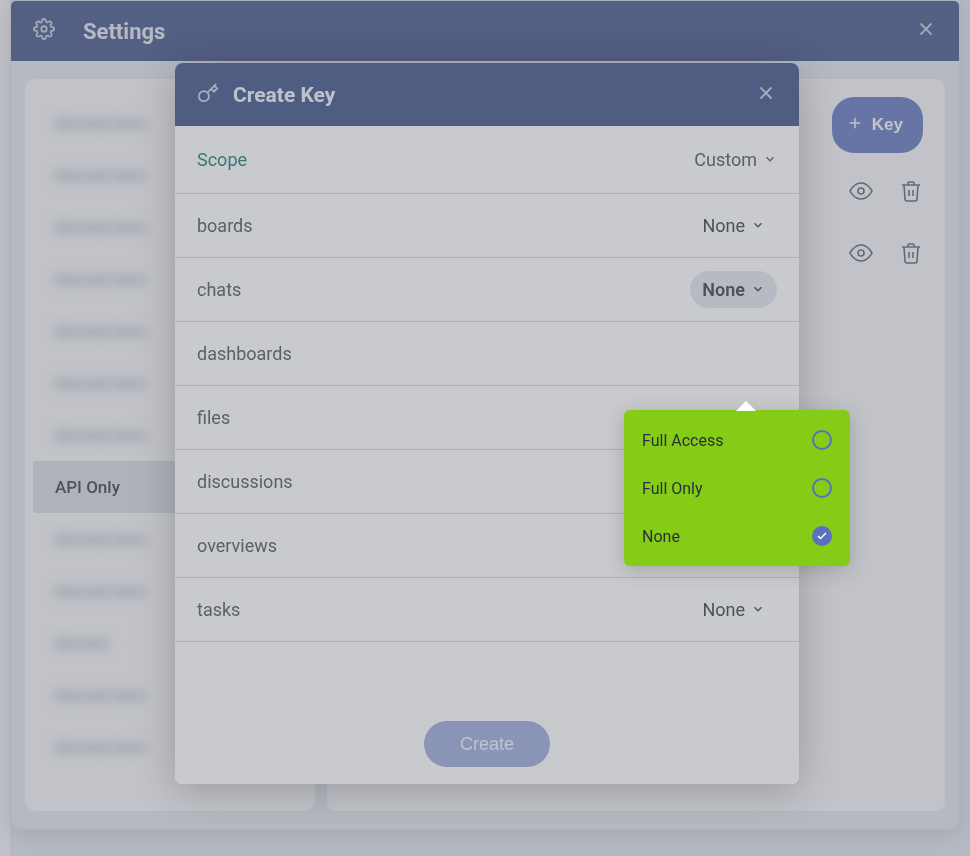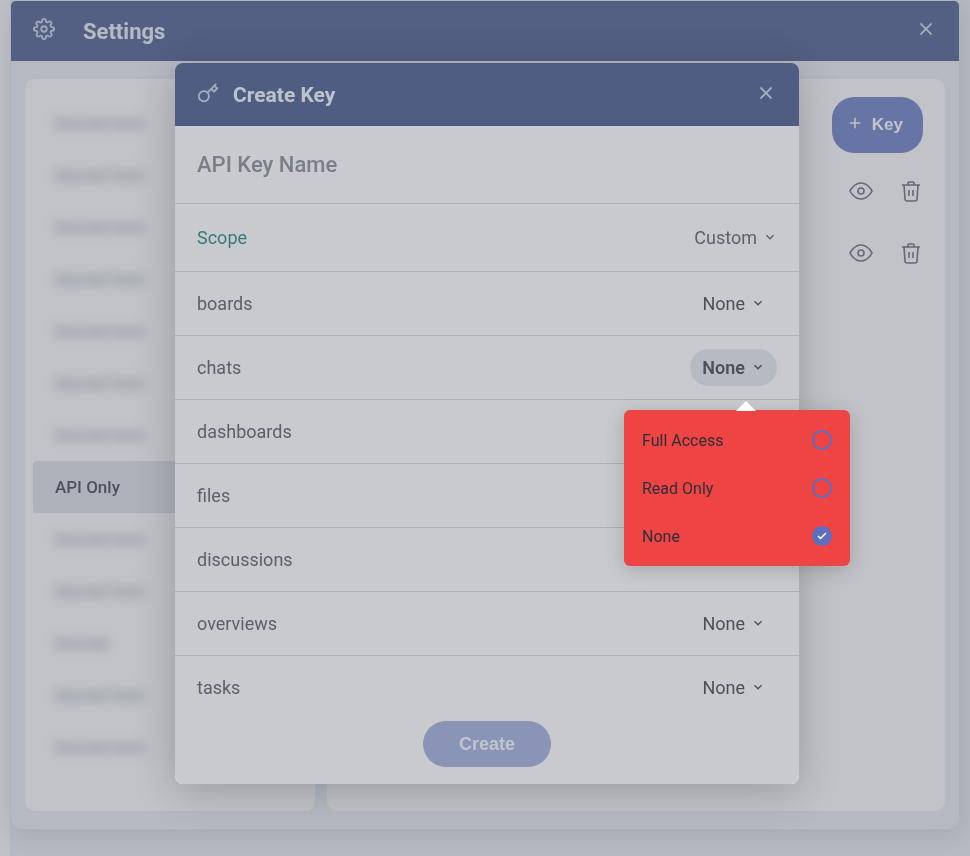--- a/index.html
+++ b/index.html
@@ -65,25 +65,25 @@
   .form-row.perm { height: 64px; }
   .name-label { color: #7a7f8a; font-size: 22px; font-weight: 500; }
   .scope-label { color: #0f766e; font-size: 18px; flex: 1; }
   .scope-value { color: #484c56; font-size: 18px; display: inline-flex; align-items: center; gap: 6px; cursor: pointer; }
   .chev { width: 14px; height: 14px; }
   .perm-label { color: #484c56; font-size: 18px; flex: 1; }
   .perm-value { color: #2f333c; font-size: 18px; display: inline-flex; align-items: center; gap: 6px; cursor: pointer; padding: 8px 12px; border-radius: 20px; }
   .perm-value.open { background: #dee3ec; font-weight: 600; }
 
   .modal-footer { height: 80px; display: flex; align-items: center; justify-content: center; }
-  .create-btn { background: #97a4d6; color: #f0f3fb; border: none; border-radius: 24px; height: 46px; padding: 0 36px; font-size: 18px; font-weight: 700; }
+  .create-btn { background: #97a4d6; color: #f0f3fb; border: none; border-radius: 24px; height: 46px; padding: 0 36px; font-size: 18px; font-weight: 400; }
 
   
   .popover {
-    position: absolute; left: 624px; top: 410px; width: 226px; background: #ef4444; border-radius: 6px; box-shadow: 0 4px 20px rgba(0,0,0,.18);
+    position: absolute; left: 624px; top: 410px; width: 226px; background: #84cc16; border-radius: 6px; box-shadow: 0 4px 20px rgba(0,0,0,.18);
     z-index: 30; padding: 6px 0;
   }
   .popover::before {
     content: ''; position: absolute; top: -9px; left: 112px; width: 0; height: 0;
     border-left: 10px solid transparent; border-right: 10px solid transparent; border-bottom: 10px solid #fff;
   }
   .pop-item { display: flex; align-items: center; justify-content: space-between; padding: 14px 18px; font-size: 16px; color: #2b2f3a; cursor: pointer; }
   .radio-empty { width: 20px; height: 20px; border: 2px solid #5a6fc0; border-radius: 50%; }
   .radio-checked { width: 20px; height: 20px; background: #5a6fc0; border-radius: 50%; display: flex; align-items: center; justify-content: center; }
   .radio-checked svg { width: 12px; height: 12px; }
@@ -179,23 +179,20 @@
     </span>
     <div class="modal-title">Create Key</div>
     <span class="modal-close">
       <svg width="22" height="22" viewBox="0 0 24 24" fill="none" stroke="currentColor" stroke-width="2">
           <line x1="18" y1="6" x2="6" y2="18"></line>
           <line x1="6" y1="6" x2="18" y2="18"></line>
         </svg>
     </span>
   </div>
   <div class="modal-body">
-    <div class="form-row name-row">
-      <div class="name-label">API Key Name</div>
-    </div>
     <div class="form-row scope-row">
       <div class="scope-label">Scope</div>
       <div class="scope-value">
         <span>Custom</span>
         <span><svg class="chev" viewBox="0 0 24 24" fill="none" stroke="#484c56" stroke-width="2.2">
               <polyline points="6 9 12 15 18 9"></polyline>
             </svg></span>
       </div>
     </div>
 
@@ -260,21 +257,21 @@
 
   <div class="modal-dim"></div>
 </div>
 
 <div class="popover">
   <div class="pop-item">
     <span>Full Access</span>
     <span class="radio-empty"></span>
   </div>
   <div class="pop-item">
-    <span>Read Only</span>
+    <span>Full Only</span>
     <span class="radio-empty"></span>
   </div>
   <div class="pop-item">
     <span>None</span>
     <span class="radio-checked">
       <svg viewBox="0 0 24 24" fill="none" stroke="#fff" stroke-width="3">
           <polyline points="20 6 9 17 4 12"></polyline>
         </svg>
     </span>
   </div>

